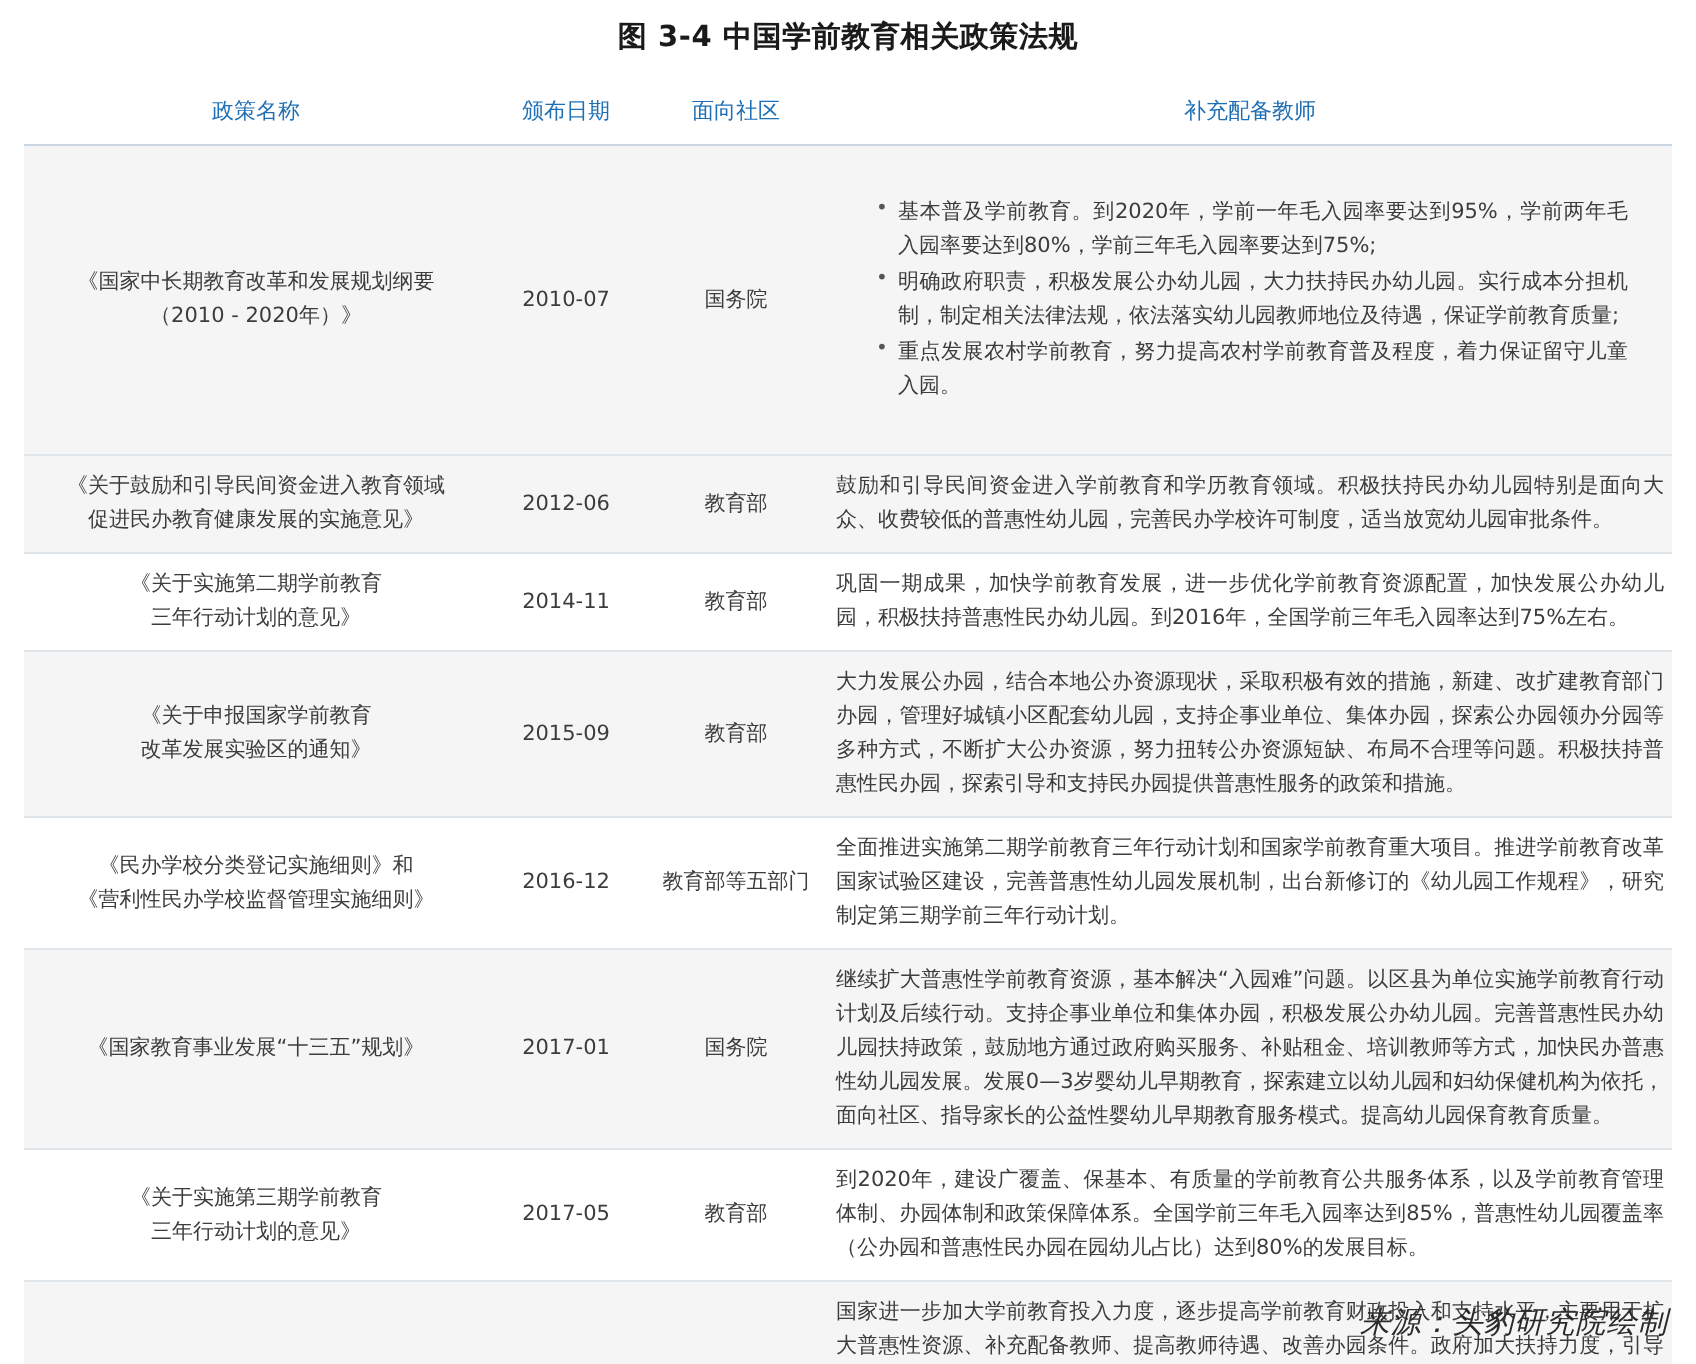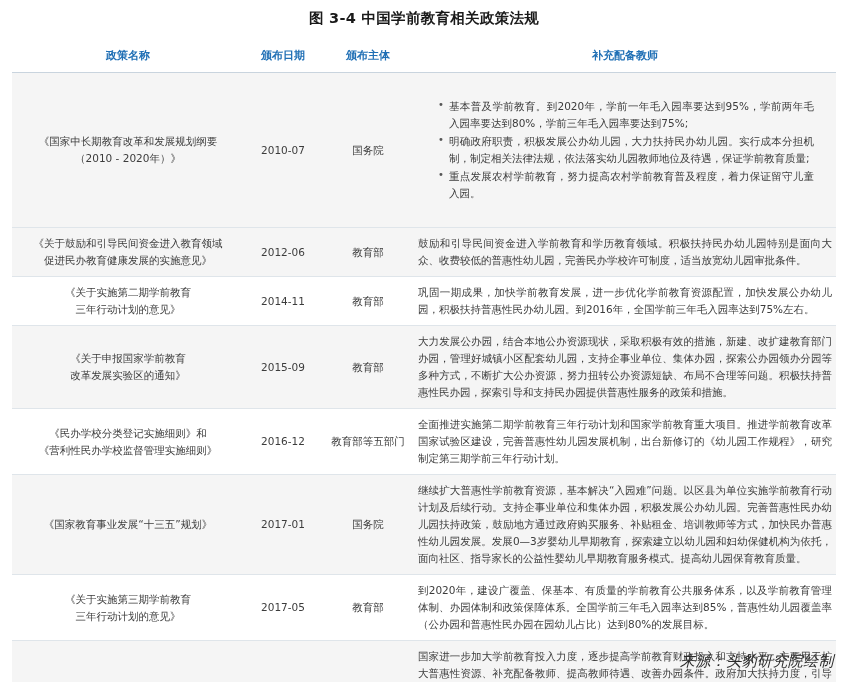--- a/index.html
+++ b/index.html
@@ -30,21 +30,21 @@
   }
   table.policy-table {
     width: 824px;
     margin: 16px auto 0 auto;
     border-collapse: collapse;
     table-layout: fixed;
   }
   table.policy-table thead th {
     color: #1F6FB5;
     font-size: 11px;
-    font-weight: bold;
+    font-weight: normal;
     padding: 4px 2px 9px 2px;
     text-align: center;
     border-bottom: 1px solid #c9d4de;
     vertical-align: bottom;
   }
   col.c-name   { width: 232px; }
   col.c-date   { width: 78px; }
   col.c-issuer { width: 92px; }
   col.c-detail { width: 422px; }
 
@@ -124,21 +124,21 @@
     <colgroup>
       <col class="c-name">
       <col class="c-date">
       <col class="c-issuer">
       <col class="c-detail">
     </colgroup>
     <thead>
       <tr>
         <th>政策名称</th>
         <th>颁布日期</th>
-        <th>颁布主体</th>
+        <th>面向社区</th>
         <th>补充配备教师</th>
       </tr>
     </thead>
     <tbody id="table-body">
         <tr class="stripe">
           <td class="cell-name">《国家中长期教育改革和发展规划纲要<br>（2010 - 2020年）》</td>
           <td class="cell-date">2010-07</td>
           <td class="cell-issuer">国务院</td>
           <td class="cell-detail">
             <ul class="bullets">

